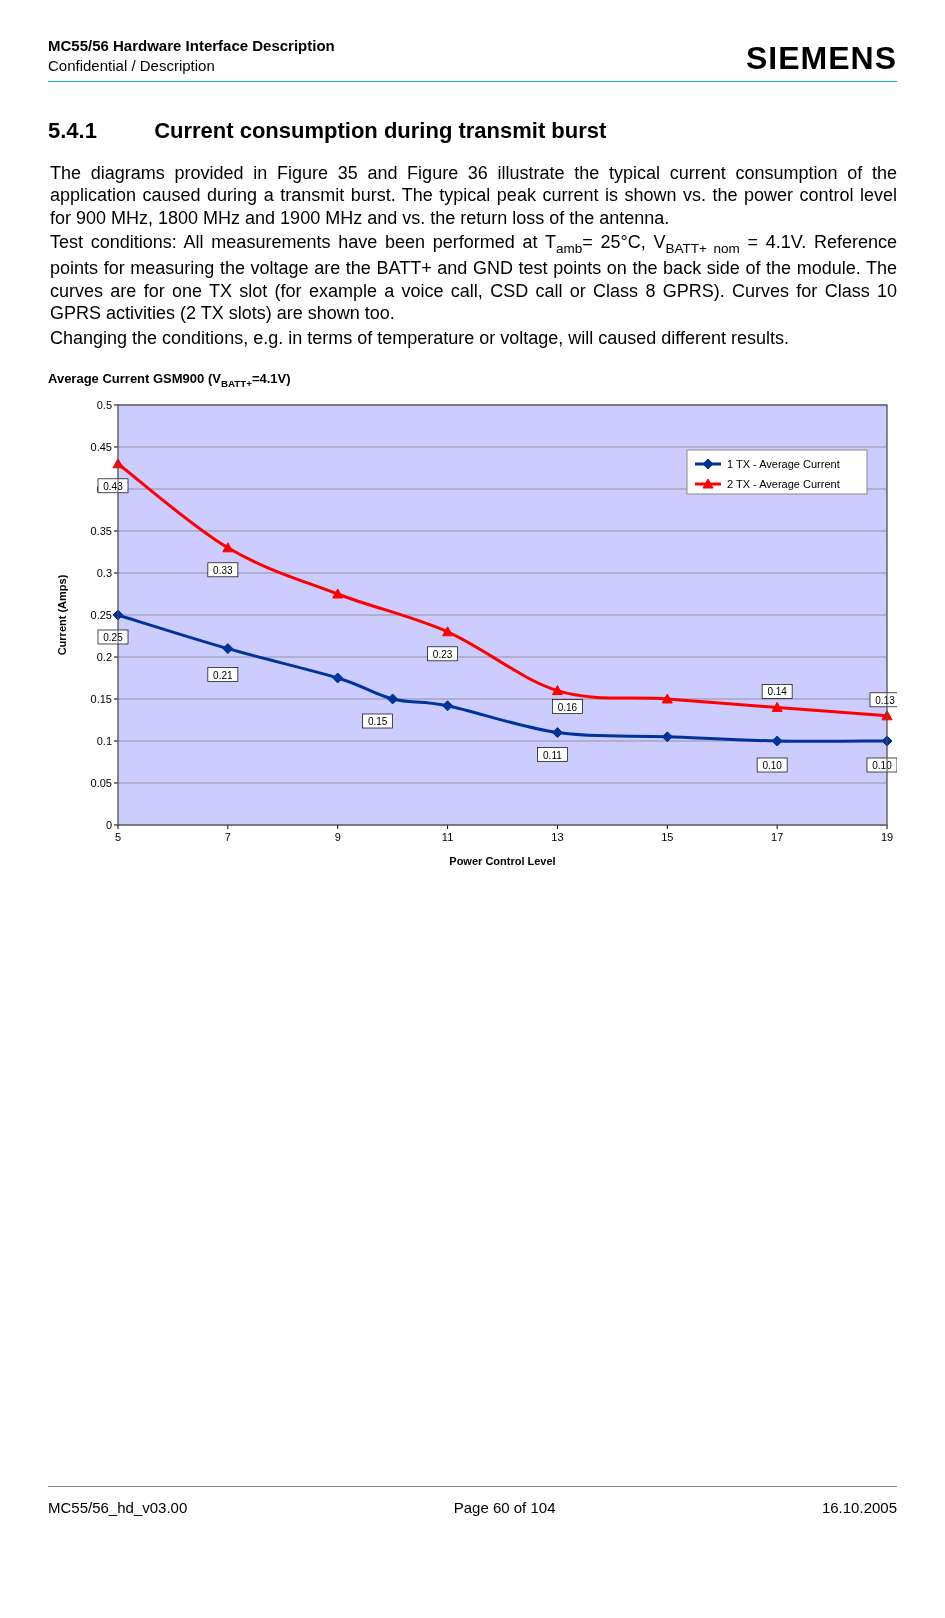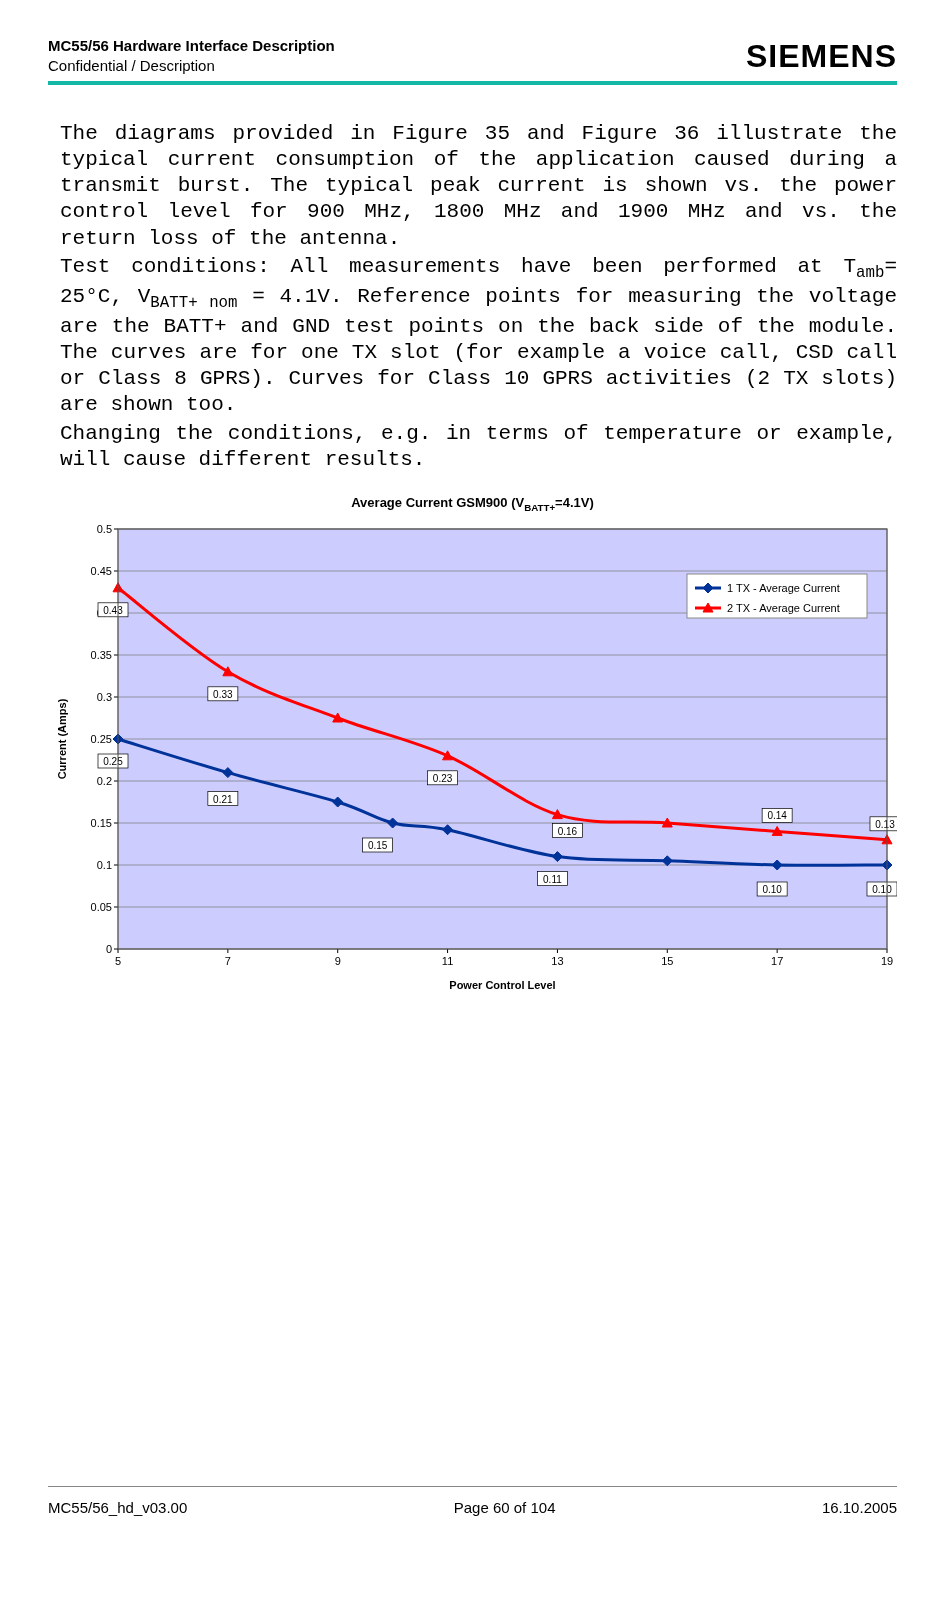--- a/index.html
+++ b/index.html
@@ -12,40 +12,39 @@
   }
   .page {
     padding: 36px 48px 20px 48px;
     min-height: 1540px;
     position: relative;
     box-sizing: border-box;
   }
   .header {
     display: flex;
     justify-content: space-between;
-    align-items: center;
-    border-bottom: 4px solid #14b8a6;
+    align-items: flex-end;
+    border-bottom: 1px solid #14b8a6;
     padding-bottom: 4px;
     margin-bottom: 36px;
   }
   .header-left { font-size: 15px; line-height: 1.35; }
   .header-left .title { font-weight: bold; }
   .logo { font-family: Arial, sans-serif; font-weight: bold; font-size: 32px; letter-spacing: 1px; margin-left: 20px; }
   h2 { font-size: 22px; margin: 0 0 18px 0; }
   h2 .secnum { display: inline-block; width: 100px; }
   p.body {
-    font-size: 21px;
+    font-size: 18px;
     line-height: 1.25;
     text-align: justify;
-    margin: 0 0 2px 12px;
-    font-family: Liberation Mono, monospace;
+    margin: 0 0 2px 2px;
   }
   p.body.last { margin-bottom: 22px; }
   .chart-title {
-    text-align: center;
+    text-align: left;
     font-weight: bold;
     font-size: 13px;
     margin-bottom: 6px;
   }
   .chart-wrap { width: 100%; }
   svg { display: block; }
   .footer {
     position: absolute;
     left: 48px; right: 48px; bottom: 24px;
     border-top: 1px solid #888;
@@ -62,26 +61,30 @@
 <div class="page">
 
   <div class="header">
     <div class="header-left">
       <div class="title">MC55/56 Hardware Interface Description</div>
       <div>Confidential / Description</div>
     </div>
     <div class="logo">SIEMENS</div>
   </div>
 
+  <h2>
+    <span class="secnum">5.4.1</span>
+    <span>Current consumption during transmit burst</span>
+  </h2>
 
   <p class="body">The diagrams provided in Figure 35 and Figure 36 illustrate the typical current consumption of the application caused during a transmit burst. The typical peak current is shown vs. the power control level for 900 MHz, 1800 MHz and 1900 MHz and vs. the return loss of the antenna.</p>
   <p class="body">
     <span>Test conditions: All measurements have been performed at T</span><sub>amb</sub><span>= 25°C, V</span><sub>BATT+ nom</sub><span> = 4.1V. Reference points for measuring the voltage are the BATT+ and GND test points on the back side of the module. The curves are for one TX slot (for example a voice call, CSD call or Class 8 GPRS). Curves for Class 10 GPRS activities (2 TX slots) are shown too.</span>
   </p>
-  <p class="body last">Changing the conditions, e.g. in terms of temperature or example, will cause different results.</p>
+  <p class="body last">Changing the conditions, e.g. in terms of temperature or voltage, will caused different results.</p>
 
   <div class="chart-title">
     <span>Average Current GSM900 (V</span><sub>BATT+</sub><span>=4.1V)</span>
   </div>
 
   <div class="chart-wrap">
     <svg id="chart-svg" width="849" height="480">
         <rect x="70" y="10" width="769" height="420" fill="#ccccff" stroke="#888"></rect>
         <line x1="70" y1="430" x2="839" y2="430" stroke="#777" stroke-width="0.7"></line>
         <text x="64" y="434" text-anchor="end" font-size="11" fill="#000">0</text>

